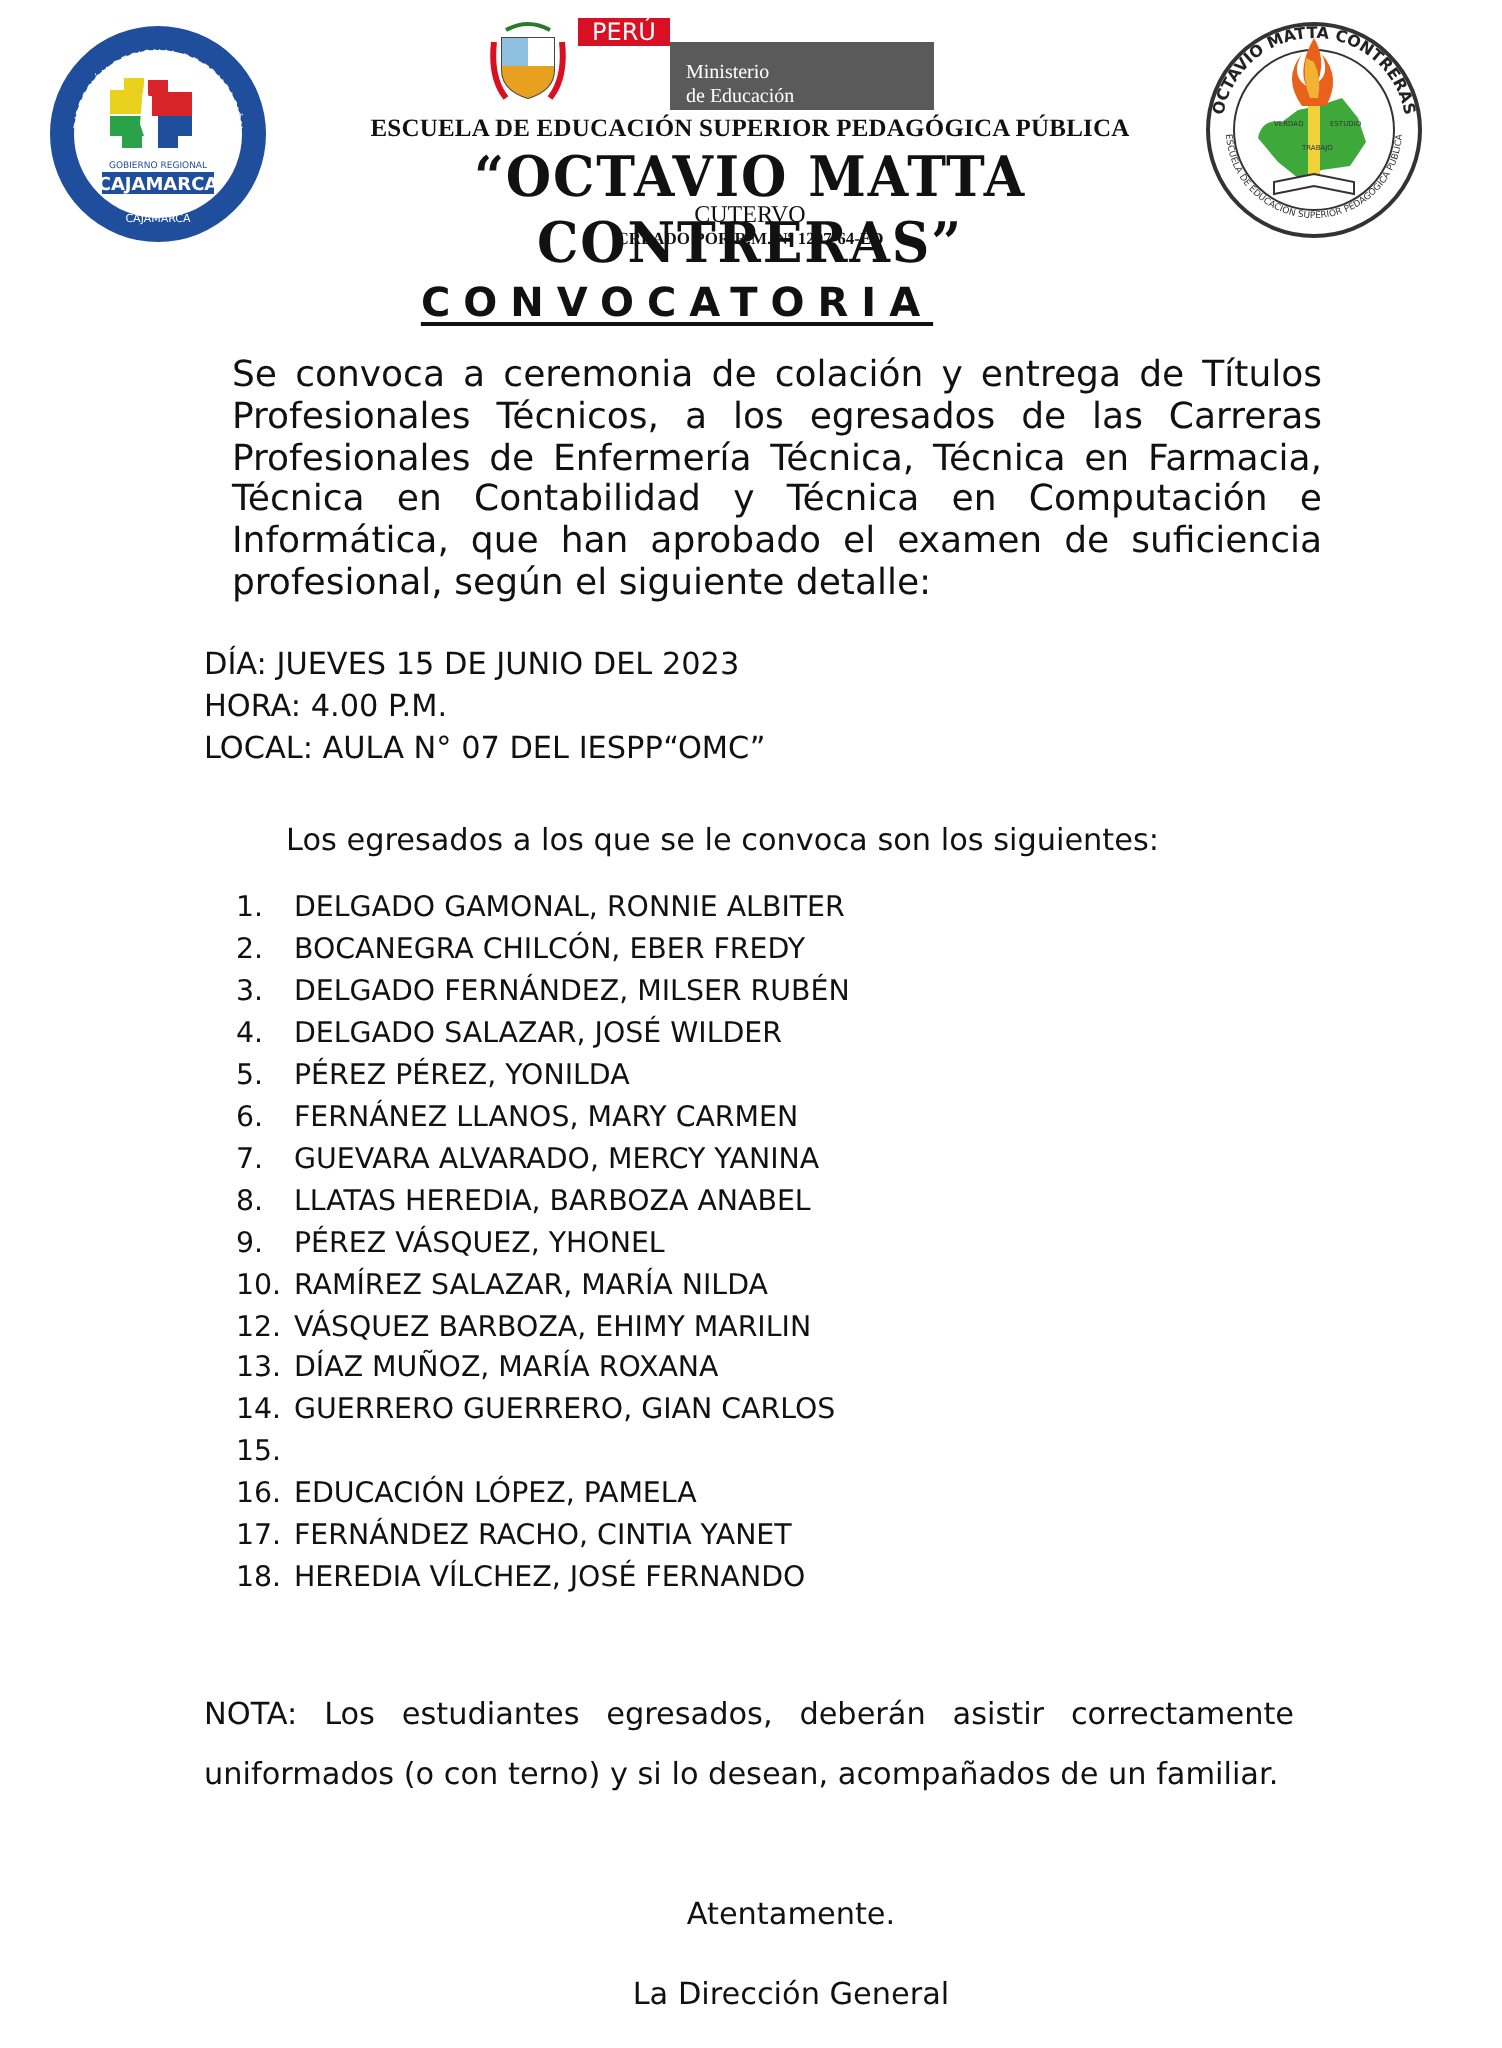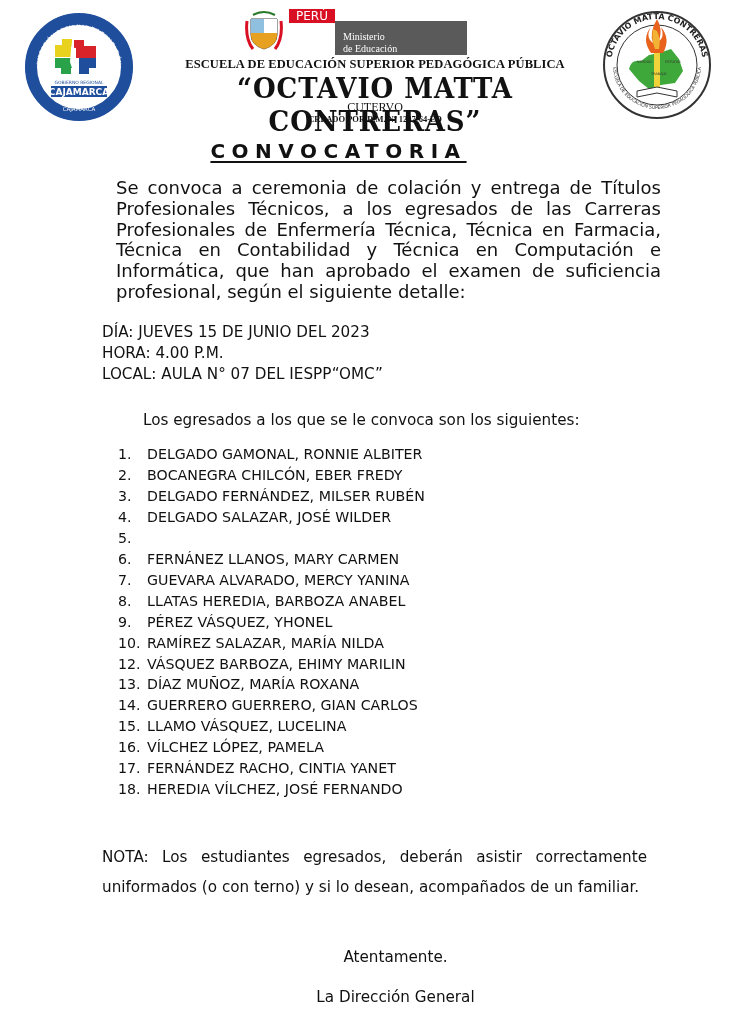--- a/index.html
+++ b/index.html
@@ -129,20 +129,21 @@
     <li>
       <span class="num">3.</span>
       <span>DELGADO FERNÁNDEZ, MILSER RUBÉN</span>
     </li>
     <li>
       <span class="num">4.</span>
       <span>DELGADO SALAZAR, JOSÉ WILDER</span>
     </li>
     <li>
       <span class="num">5.</span>
+      <span>PÉREZ PÉREZ, YONILDA</span>
     </li>
     <li>
       <span class="num">6.</span>
       <span>FERNÁNEZ LLANOS, MARY CARMEN</span>
     </li>
     <li>
       <span class="num">7.</span>
       <span>GUEVARA ALVARADO, MERCY YANINA</span>
     </li>
     <li>
@@ -164,25 +165,24 @@
     <li>
       <span class="num">13.</span>
       <span>DÍAZ MUÑOZ, MARÍA ROXANA</span>
     </li>
     <li>
       <span class="num">14.</span>
       <span>GUERRERO GUERRERO, GIAN CARLOS</span>
     </li>
     <li>
       <span class="num">15.</span>
-      <span>LLAMO VÁSQUEZ, LUCELINA</span>
     </li>
     <li>
       <span class="num">16.</span>
-      <span>VÍLCHEZ LÓPEZ, PAMELA</span>
+      <span>EDUCACIÓN LÓPEZ, PAMELA</span>
     </li>
     <li>
       <span class="num">17.</span>
       <span>FERNÁNDEZ RACHO, CINTIA YANET</span>
     </li>
     <li>
       <span class="num">18.</span>
       <span>HEREDIA VÍLCHEZ, JOSÉ FERNANDO</span>
     </li>
   </ol>

